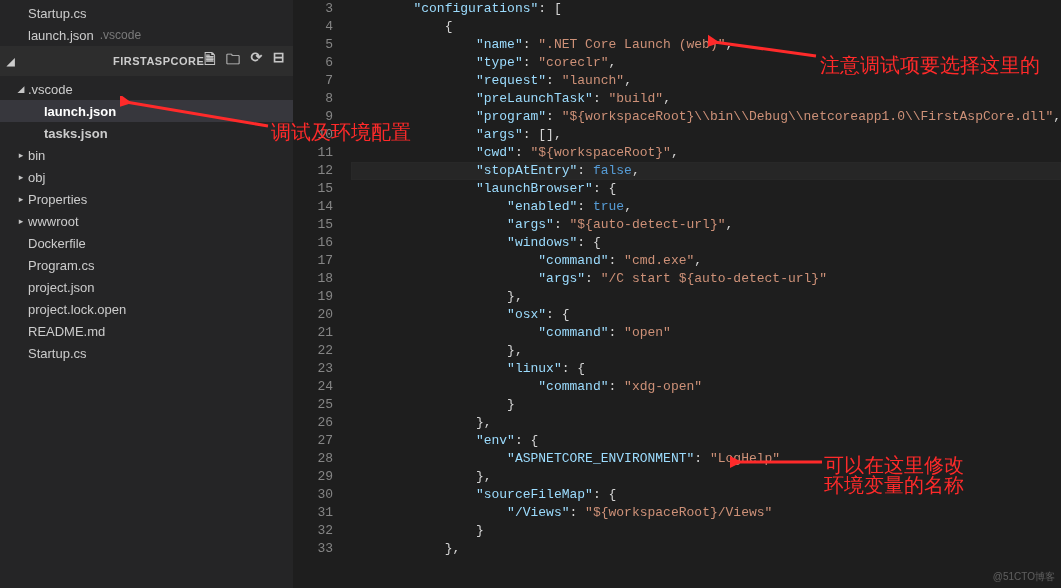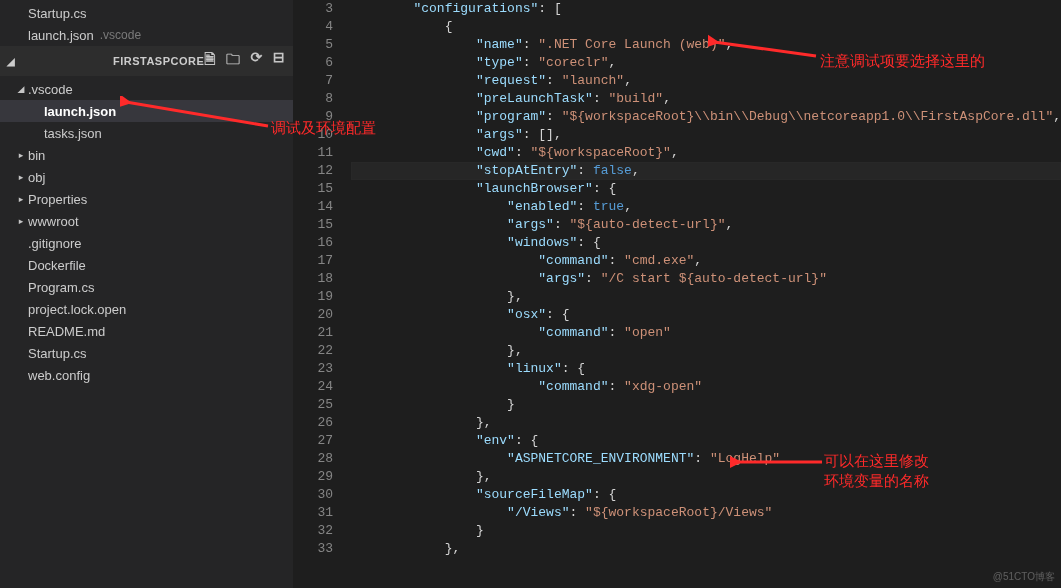--- a/index.html
+++ b/index.html
@@ -52,21 +52,21 @@
     align-items: center;
     height: 22px;
     padding-left: 14px;
     cursor: pointer;
     color: #ccc;
   }
   .tree-item.selected { background: #37373d; color: #fff; font-weight: bold; }
   .tree-item .chev { width: 14px; font-size: 9px; color: #c5c5c5; text-align: center; }
   .tree-item .chev.none { visibility: hidden; }
   .depth-1 { padding-left: 14px; }
-  .depth-2 { padding-left: 30px; }
+  .depth-2 { padding-left: 30px; font-weight: bold; }
 
   .editor {
     flex: 1;
     background: #1e1e1e;
     display: flex;
     font-size: 13px;
     line-height: 18px;
     position: relative;
   }
   .gutter {
@@ -88,21 +88,21 @@
   .pkey { color: #9cdcfe; }   
   .str  { color: #ce9178; }   
   .punc { color: #d4d4d4; }
   .kw   { color: #569cd6; }
 
   
   .annot {
     position: absolute;
     color: #ff2a2a;
     font-family: SimSun, "Microsoft YaHei", sans-serif;
-    font-size: 15px;
+    font-size: 20px;
     font-weight: 500;
     pointer-events: none;
     white-space: nowrap;
   }
   svg.arrow { position: absolute; pointer-events: none; }
   .watermark {
     position: absolute;
     right: 6px;
     bottom: 4px;
     color: rgba(200,200,200,0.38);
@@ -161,45 +161,41 @@
         <div class="tree-item depth-1">
           <span class="chev">▸</span>
           <span>Properties</span>
         </div>
         <div class="tree-item depth-1">
           <span class="chev">▸</span>
           <span>wwwroot</span>
         </div>
         <div class="tree-item depth-1">
           <span class="chev none">▸</span>
-          <span>.gitignore</span>
-        </div>
-        <div class="tree-item depth-1">
-          <span class="chev none">▸</span>
           <span>Dockerfile</span>
         </div>
         <div class="tree-item depth-1">
           <span class="chev none">▸</span>
           <span>Program.cs</span>
         </div>
         <div class="tree-item depth-1">
           <span class="chev none">▸</span>
+          <span>project.json</span>
+        </div>
+        <div class="tree-item depth-1">
+          <span class="chev none">▸</span>
           <span>project.lock.open</span>
         </div>
         <div class="tree-item depth-1">
           <span class="chev none">▸</span>
           <span>README.md</span>
         </div>
         <div class="tree-item depth-1">
           <span class="chev none">▸</span>
           <span>Startup.cs</span>
-        </div>
-        <div class="tree-item depth-1">
-          <span class="chev none">▸</span>
-          <span>web.config</span>
         </div>
       </div>
   </div>
 
   <div class="editor">
     <div class="gutter" id="gutter">
         <div>3</div>
         <div>4</div>
         <div>5</div>
         <div>6</div>

